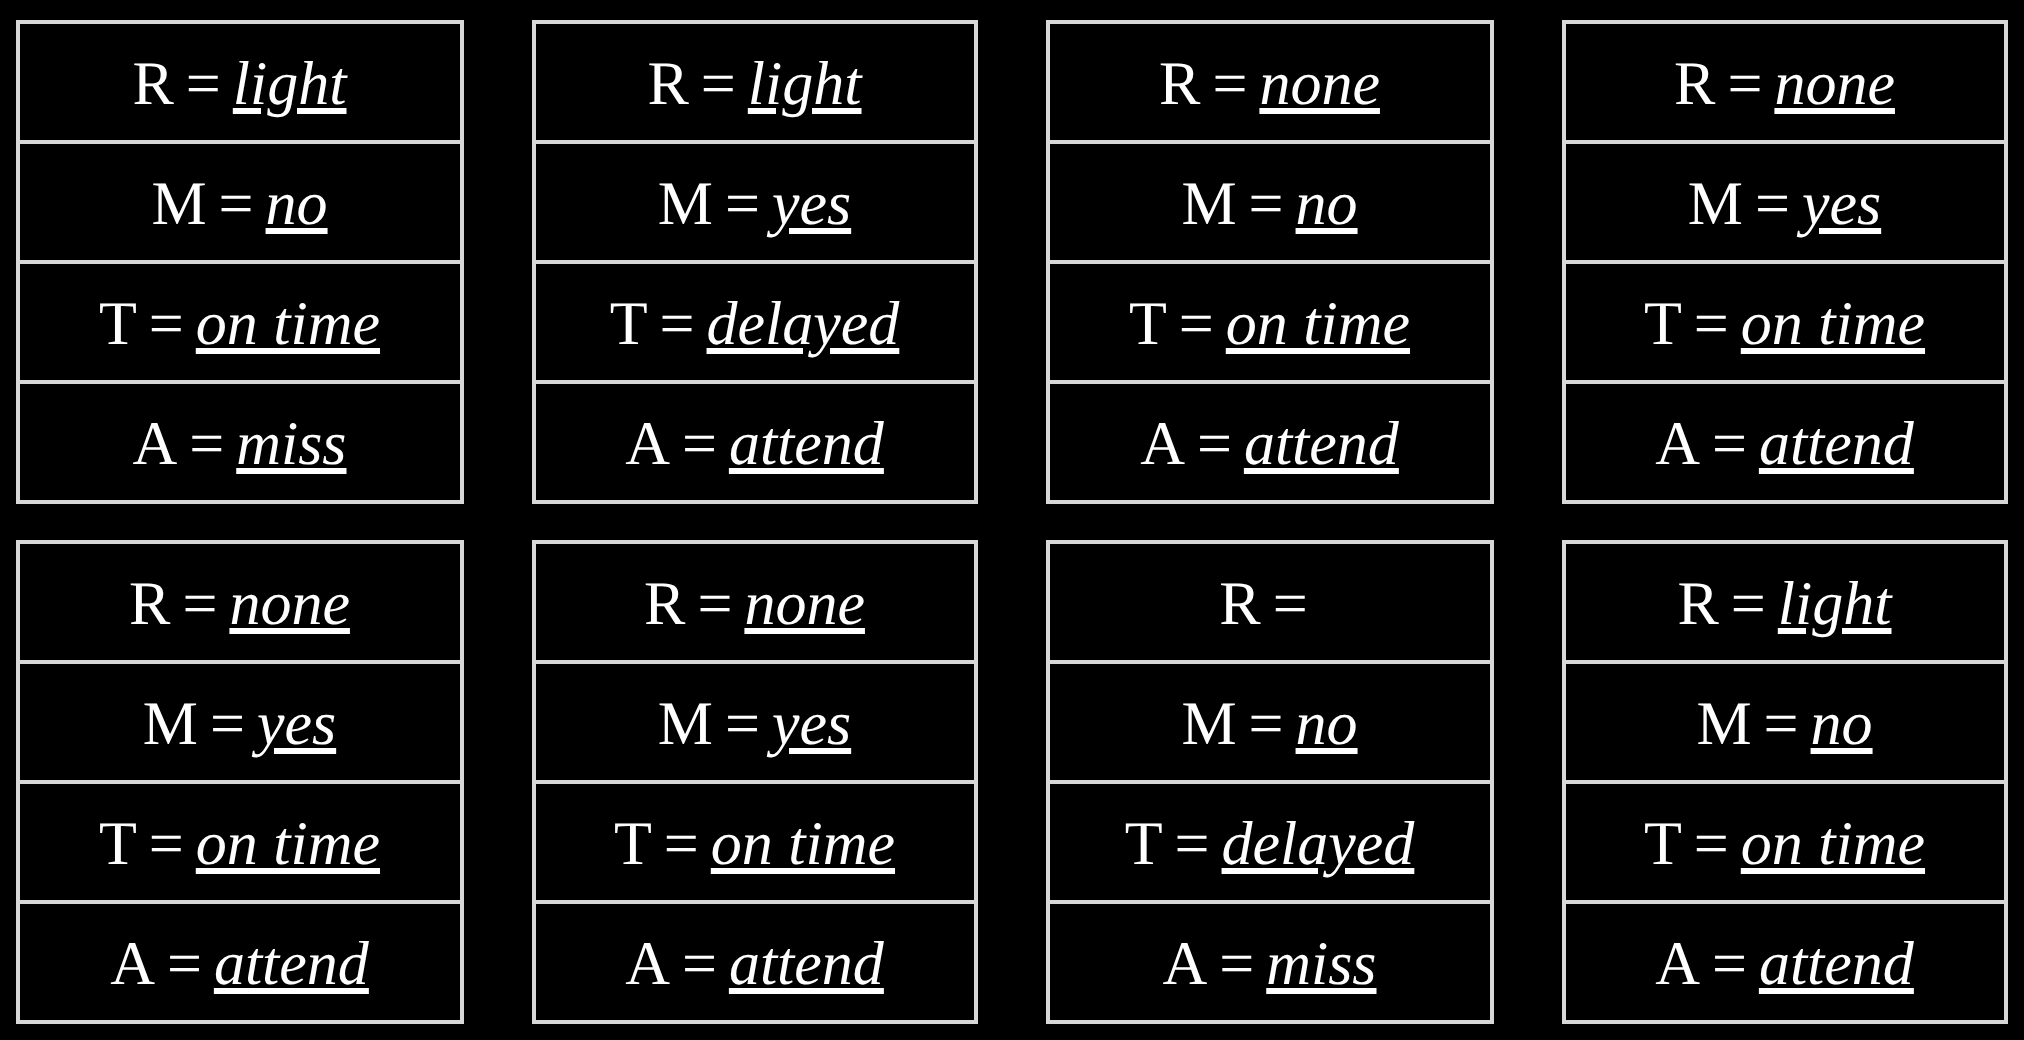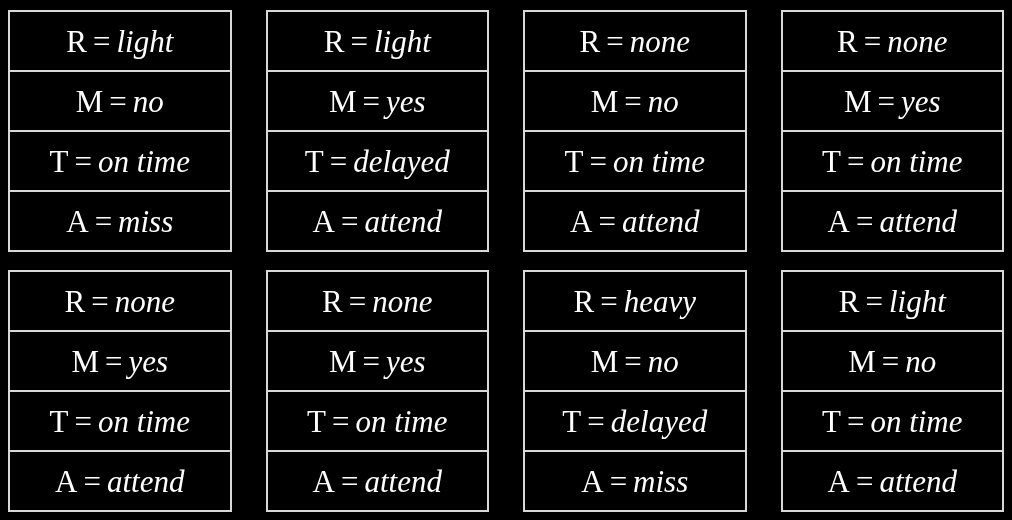--- a/index.html
+++ b/index.html
@@ -48,20 +48,21 @@
   }
   .key {
     font-style: normal;
   }
   .eq {
     font-style: normal;
     padding: 0 6px;
   }
   .val {
     font-style: italic;
+    text-decoration: underline;
   }
 </style>
 </head>
 <body>
 
 <div id="grid">
     <div class="card">
       <div class="row">
         <span class="key">R</span>
         <span class="eq">=</span>
@@ -190,21 +191,20 @@
       <div class="row">
         <span class="key">A</span>
         <span class="eq">=</span>
         <span class="val">attend</span>
       </div>
     </div>
     <div class="card">
       <div class="row">
         <span class="key">R</span>
         <span class="eq">=</span>
-        <span class="val">heavy</span>
       </div>
       <div class="row">
         <span class="key">M</span>
         <span class="eq">=</span>
         <span class="val">no</span>
       </div>
       <div class="row">
         <span class="key">T</span>
         <span class="eq">=</span>
         <span class="val">delayed</span>

